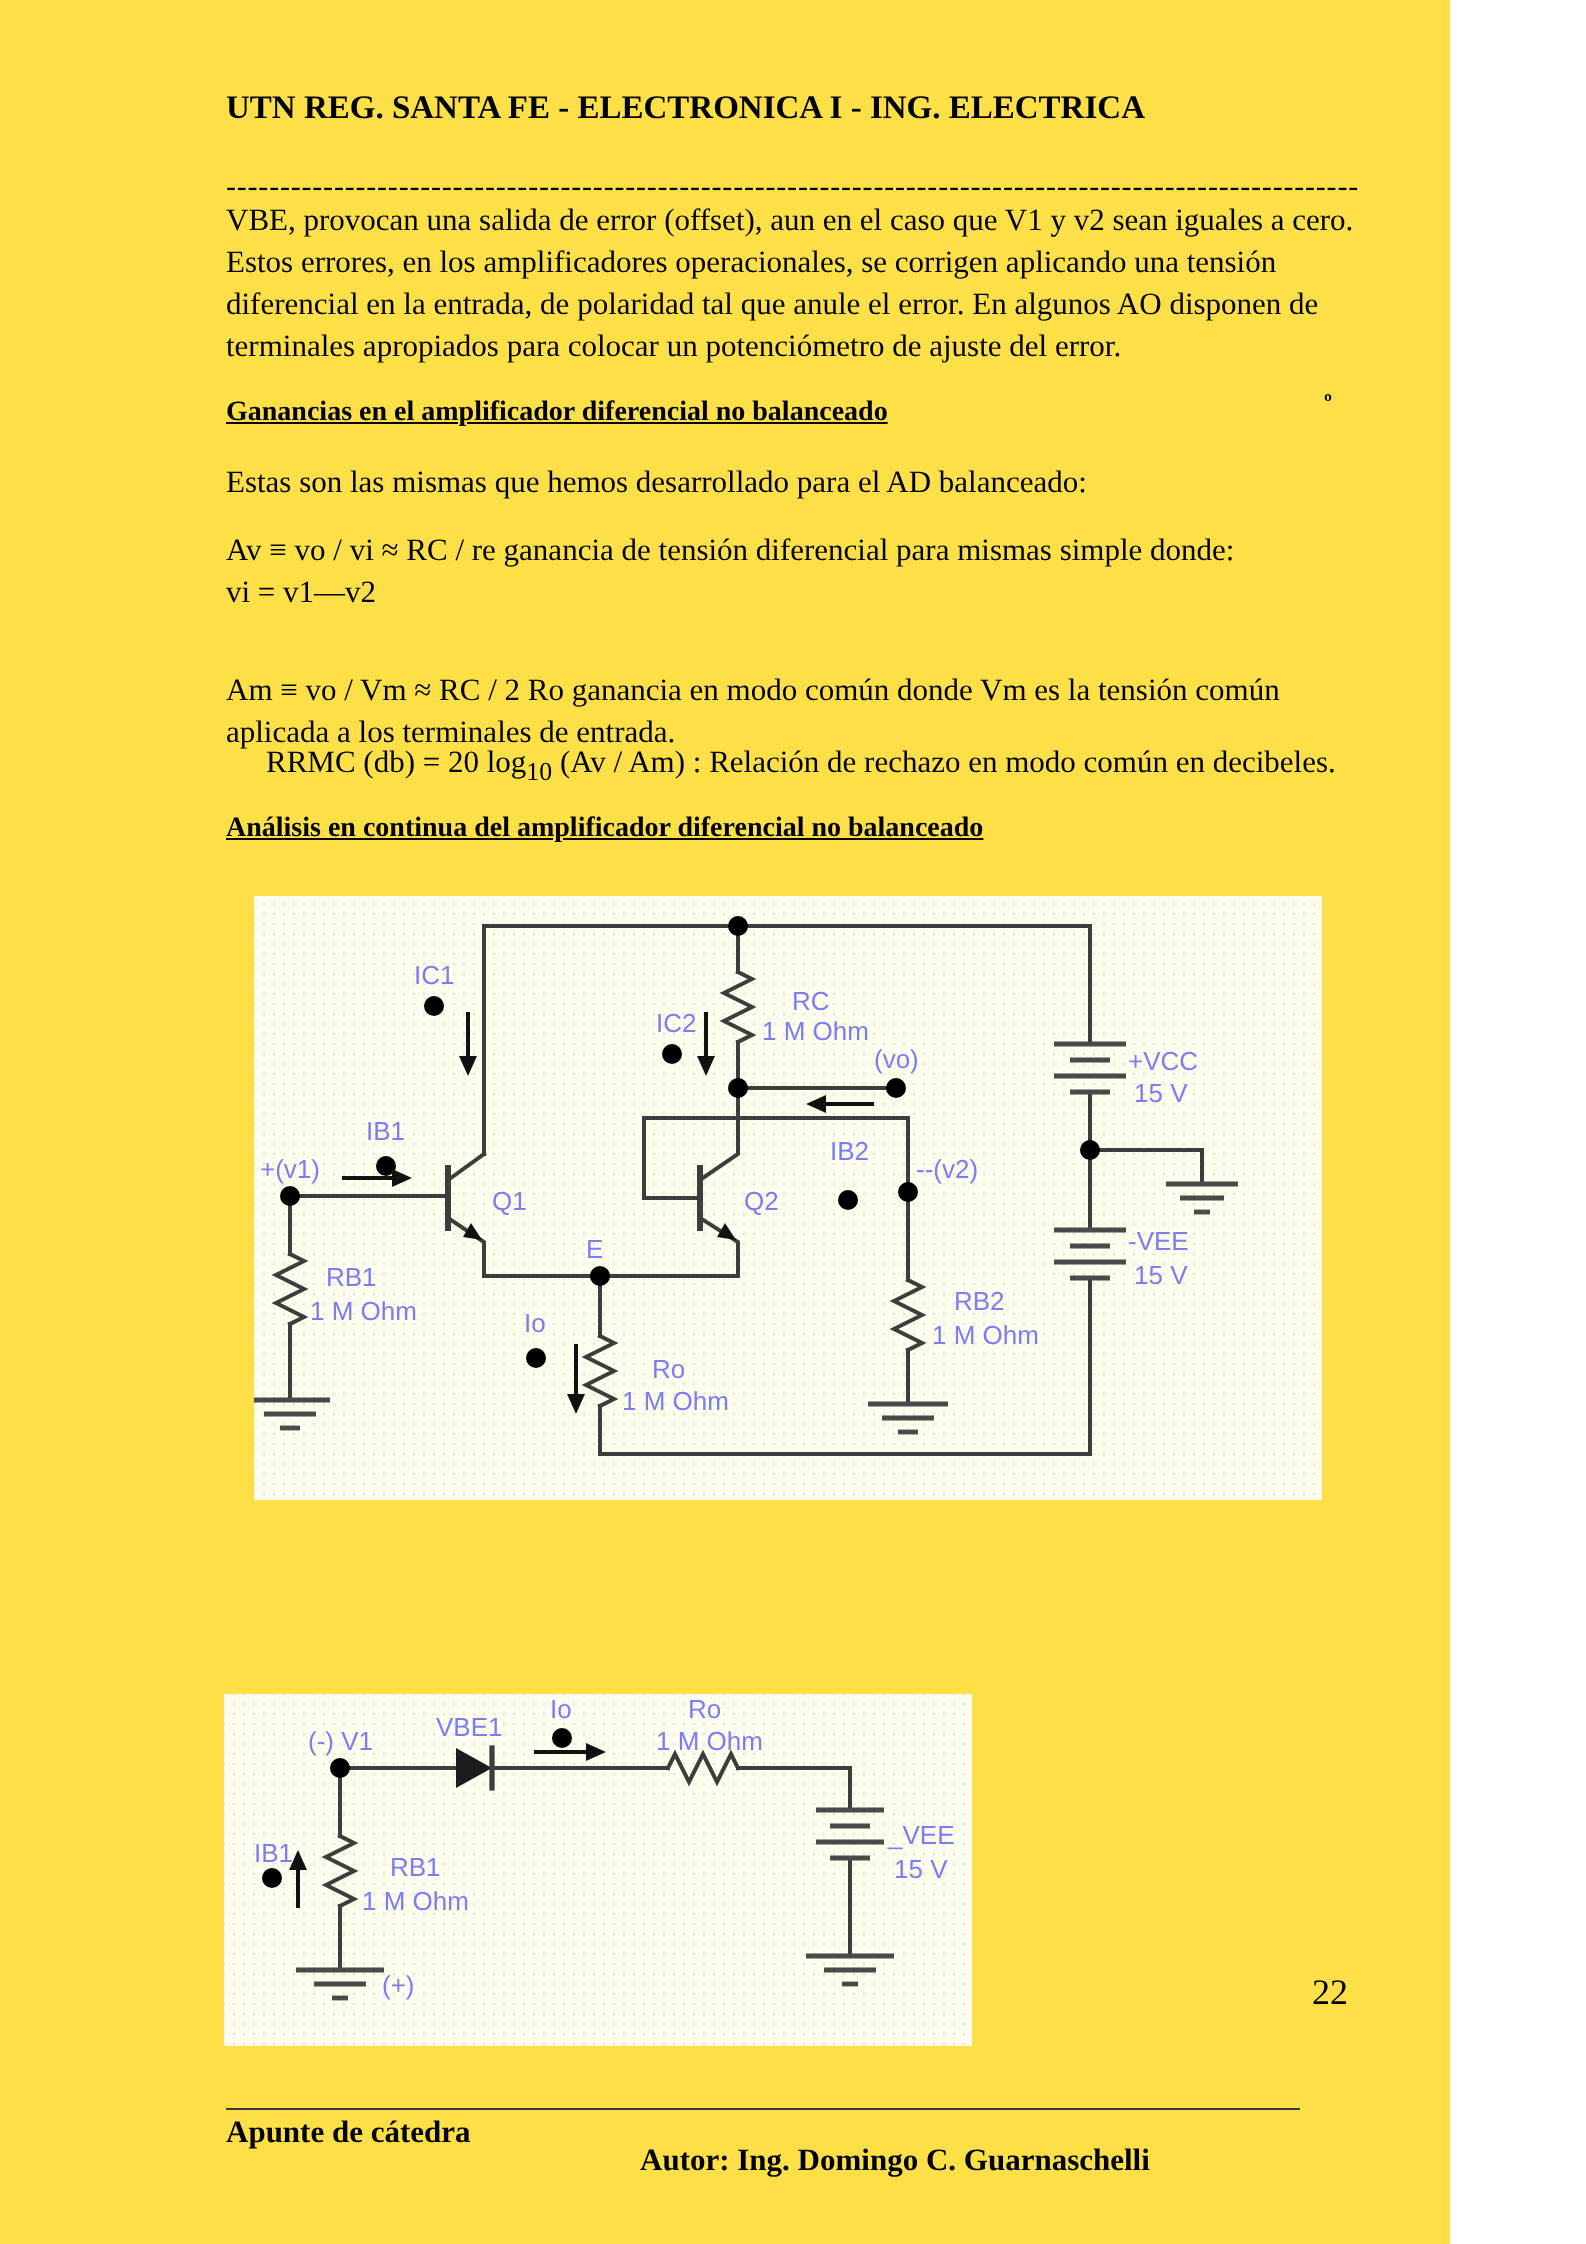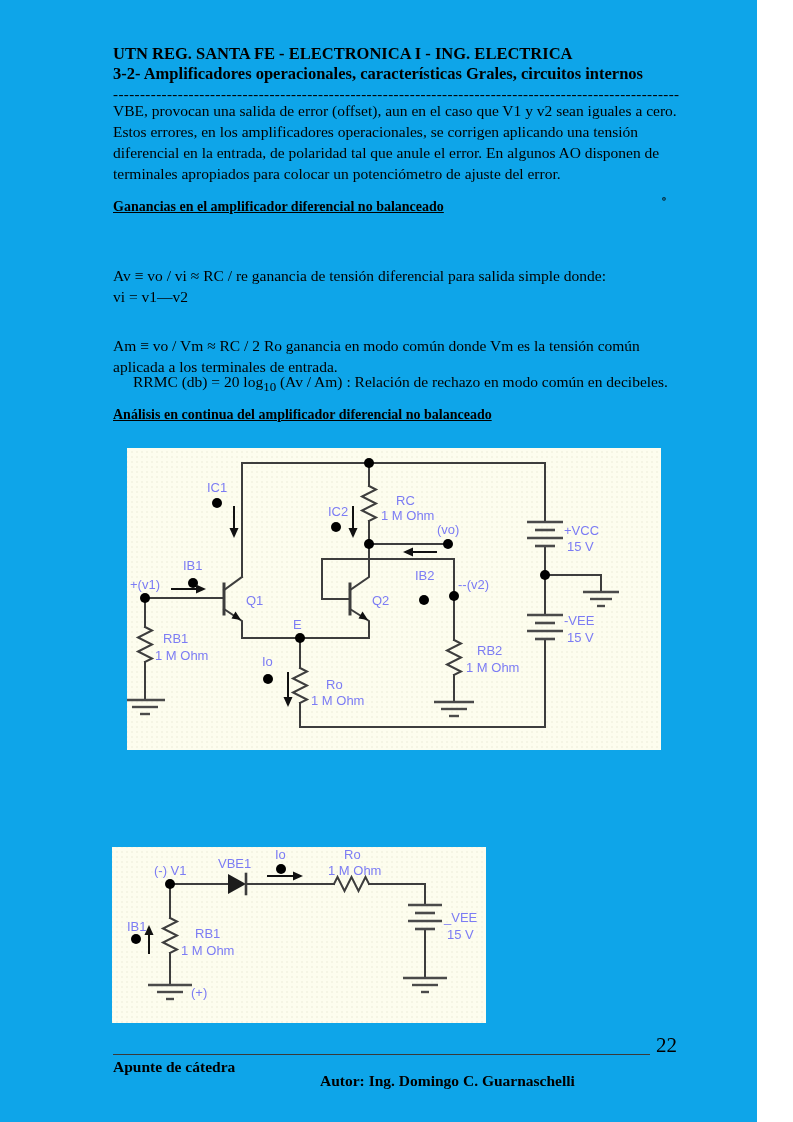--- a/index.html
+++ b/index.html
@@ -1,55 +1,55 @@
 <!DOCTYPE html>
 <html><head>
 <meta charset="utf-8">
 <style>
   html,body{margin:0;padding:0;background:#ffffff;}
-  .page{position:relative;width:725px;height:1122px;background:#0ea5e9;
-        font-family:"Liberation Serif",serif;color:#000;overflow:hidden;padding-left:32px;}
+  .page{position:relative;width:725px;height:1122px;background:#fde047;
+        font-family:"Liberation Serif",serif;color:#000;overflow:hidden;}
   .tb{position:absolute;left:113px;width:566px;font-size:15.5px;line-height:21px;}
   .title{font-weight:bold;font-size:16.5px;line-height:20px;white-space:nowrap;}
   .sep{white-space:nowrap;overflow:hidden;height:18px;font-size:15px;letter-spacing:.4px;}
   .heading{font-weight:bold;text-decoration:underline;font-size:14px;}
   .ordinal{position:absolute;left:549px;top:-4px;font-size:12px;font-weight:bold;text-decoration:none;display:inline-block;}
-  .pagenum{position:absolute;left:656px;top:1033px;font-size:21px;}
+  .pagenum{position:absolute;left:656px;top:986px;font-size:18px;}
   .rule{position:absolute;left:113px;top:1040px;width:537px;height:14px;border-bottom:1.6px solid #3a3a3a;}
   .footer{position:absolute;top:1058px;font-weight:bold;font-size:15.5px;}
   .f-left{left:113px;}
   .f-right{left:320px;margin-top:14px;}
   svg{position:absolute;}
   .wire{stroke:#3d3d3d;stroke-width:2;fill:none;stroke-linecap:square;}
   .plate{stroke:#4a4a4a;stroke-width:2.6;fill:none;stroke-linecap:butt;}
   .gnd{stroke:#4a4a4a;stroke-width:2.4;fill:none;stroke-linecap:butt;}
   .dot{fill:#000;}
   .ah{fill:#111;}
   .aline{stroke:#111;stroke-width:2;fill:none;}
   .clabel{font-family:"Liberation Sans",sans-serif;font-size:13px;fill:#7c7cf4;}
 </style>
 </head>
 <body>
 
 <div class="page">
 
   <div class="tb title" style="top:44px;">UTN REG. SANTA FE - ELECTRONICA I - ING. ELECTRICA</div>
-  <div class="tb title" style="top:64px;">3-2- Amplificadores operacionales, características Grales, circuitos internos</div>
   <div class="tb sep" style="top:84px;">------------------------------------------------------------------------------------------------------------------------------------------------------</div>
 
   <div class="tb" style="top:100px;">VBE, provocan una salida de error (offset), aun en el caso que V1 y v2 sean iguales a cero. Estos errores, en los amplificadores operacionales, se corrigen aplicando una tensión diferencial en la entrada, de polaridad tal que anule el error. En algunos AO disponen de terminales apropiados para colocar un potenciómetro de ajuste del error.</div>
 
   <div class="tb" style="top:195px;">
     <span class="heading">Ganancias en el amplificador diferencial no balanceado</span>
     <span class="ordinal">º</span>
   </div>
 
+  <div class="tb" style="top:231px;">Estas son las mismas que hemos desarrollado para el AD balanceado:</div>
 
   <div class="tb" style="top:265px;">
-    <div>Av ≡ vo / vi ≈ RC / re  ganancia de tensión diferencial para salida simple donde:</div>
+    <div>Av ≡ vo / vi ≈ RC / re  ganancia de tensión diferencial para mismas simple donde:</div>
     <div>vi = v1—v2</div>
   </div>
 
   <div class="tb" style="top:335px;">Am ≡ vo / Vm ≈ RC / 2 Ro ganancia en modo común donde Vm es la tensión común aplicada a los terminales de entrada.</div>
 
   <div class="tb" style="top:371px;margin-left:20px;">
     <span>RRMC (db) = 20 log</span><sub>10</sub><span> (Av / Am)  : Relación de rechazo en modo común en decibeles.</span>
   </div>
 
   <div class="tb heading" style="top:404px;">Análisis en continua del amplificador diferencial no balanceado</div>

